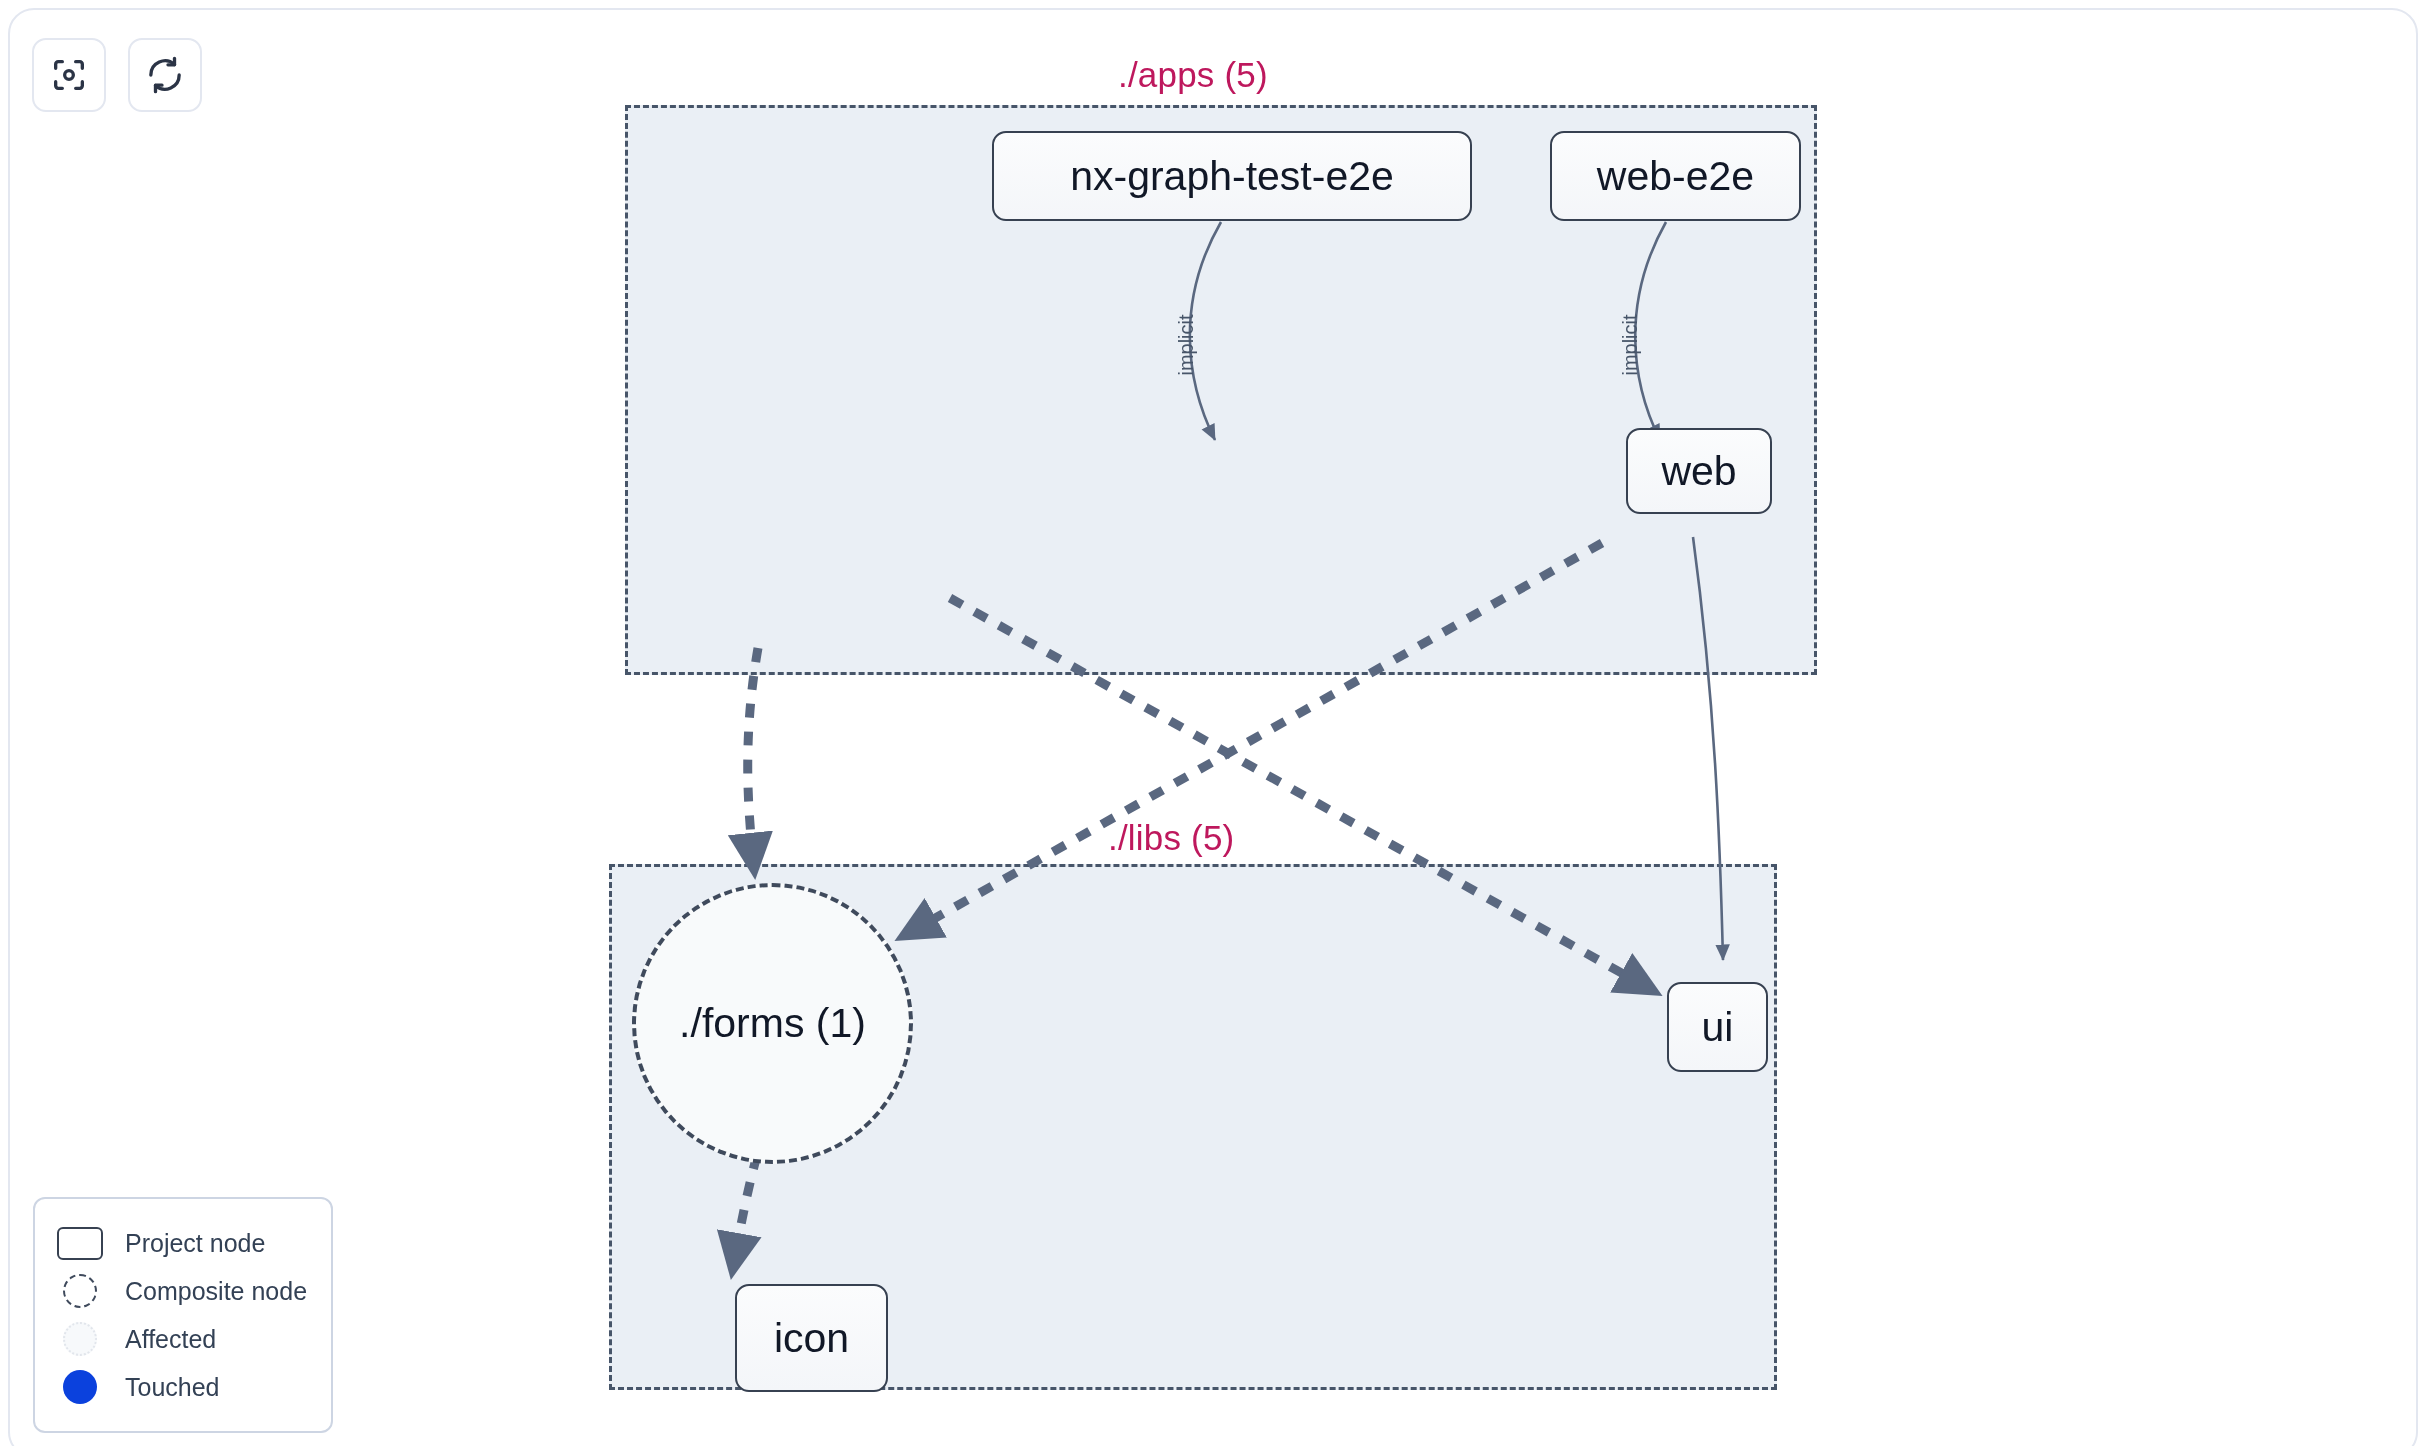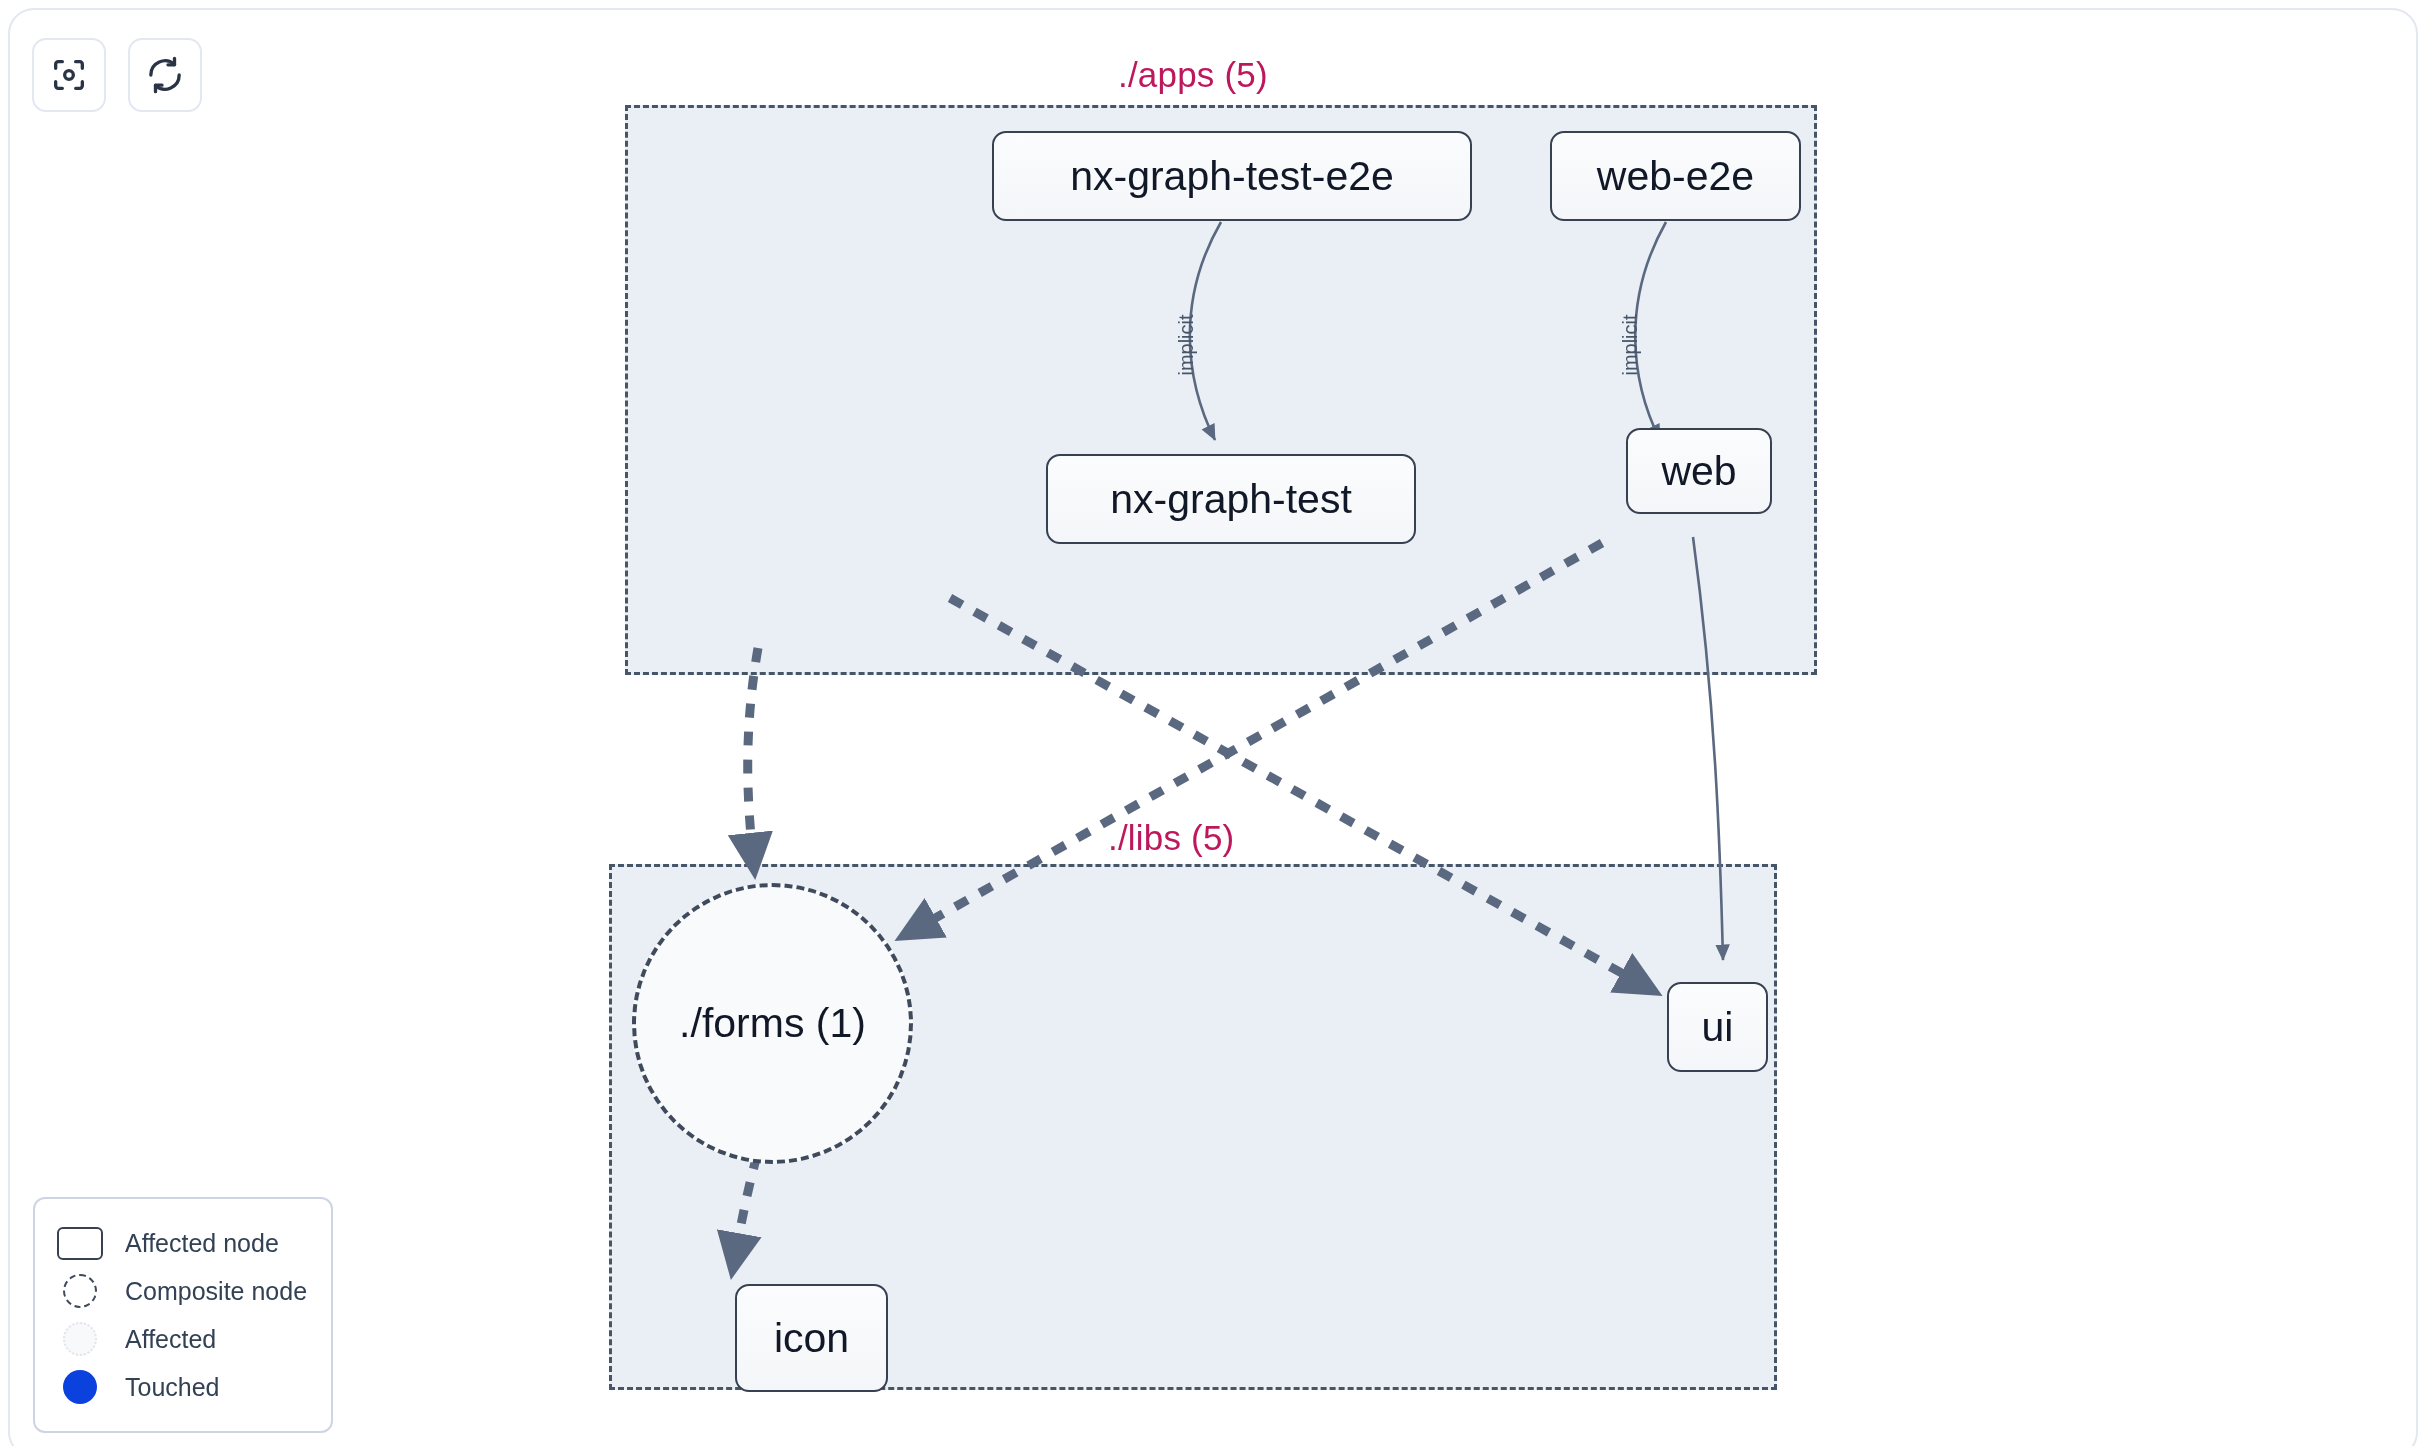--- a/index.html
+++ b/index.html
@@ -251,23 +251,20 @@
     </svg>
 
     <div class="node" style="left:992px; top:131px; width:480px; height:90px;">
       <span class="node-label">nx-graph-test-e2e</span>
     </div>
 
     <div class="node" style="left:1550px; top:131px; width:251px; height:90px;">
       <span class="node-label">web-e2e</span>
     </div>
 
-    <div class="node" style="left:1046px; top:454px; width:370px; height:90px;">
-      <span class="node-label">nx-graph-test</span>
-    </div>
 
     <div class="node" style="left:1602px; top:428px; width:146px; height:86px;margin-left:24px;">
       <span class="node-label">web</span>
     </div>
 
     <div class="node" style="left:1667px; top:982px; width:101px; height:90px;">
       <span class="node-label">ui</span>
     </div>
 
     <div class="node" style="left:692px; top:1284px; width:153px; height:108px;margin-left:43px;">
@@ -279,21 +276,21 @@
       <span class="node-label">./forms (1)</span>
     </div>
 
   </div>
 
   <div class="legend">
     <div class="legend-row">
       <span class="legend-swatch">
         <span class="sw-project"></span>
       </span>
-      <span class="legend-text">Affected node</span>
+      <span class="legend-text">Project node</span>
     </div>
     <div class="legend-row">
       <span class="legend-swatch">
         <span class="sw-composite"></span>
       </span>
       <span class="legend-text">Composite node</span>
     </div>
     <div class="legend-row">
       <span class="legend-swatch">
         <span class="sw-affected"></span>

